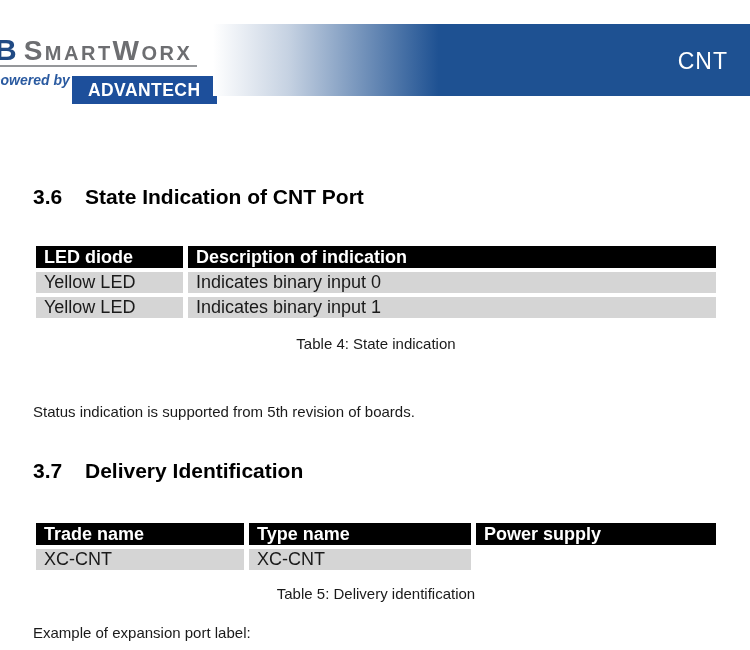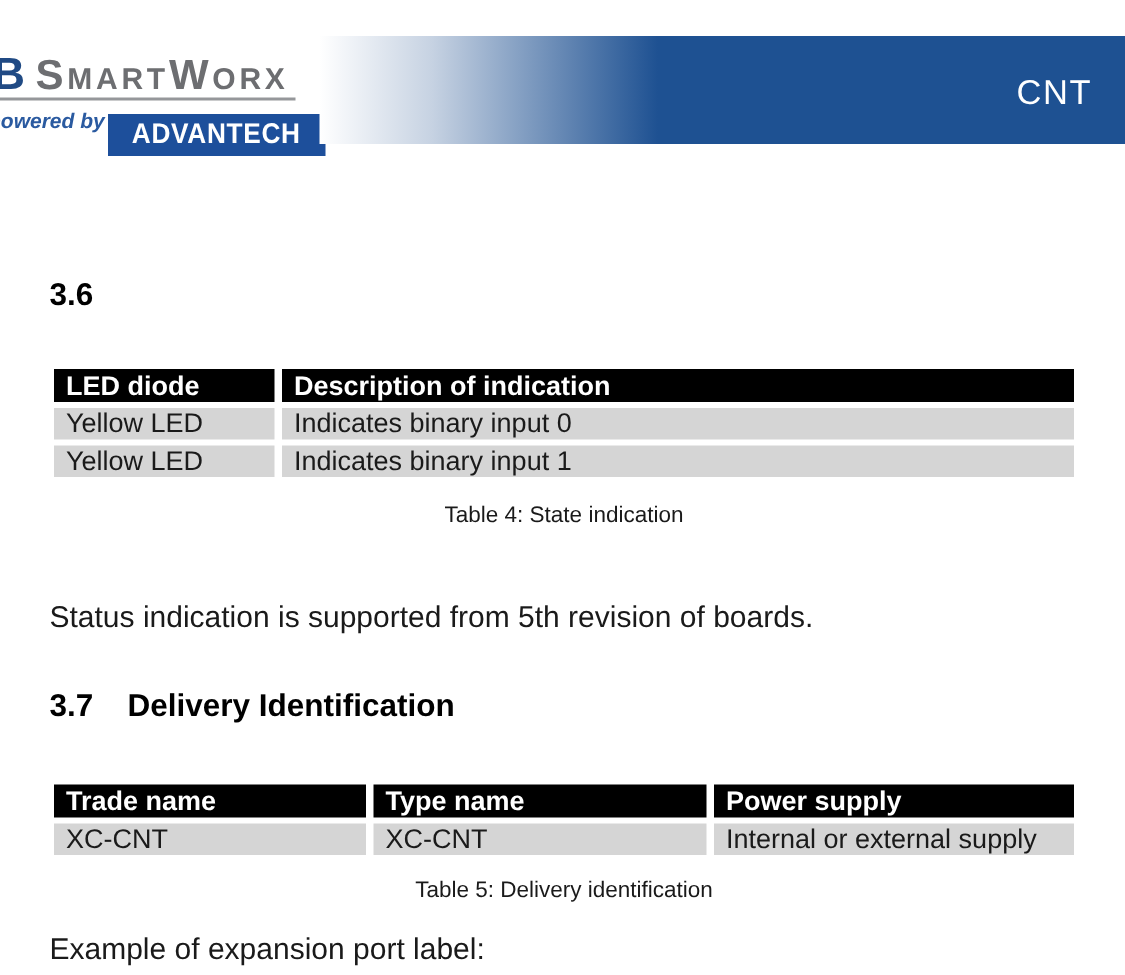--- a/index.html
+++ b/index.html
@@ -93,21 +93,21 @@
   .table-caption {
     position: absolute; left: 36px; width: 680px;
     text-align: center; font-size: 15px; color: #1a1a1a;
   }
   #caption-1 { top: 335px; }
   #caption-2 { top: 585px; }
 
   
   .body-text {
     position: absolute; left: 33px;
-    font-size: 20px; color: #1a1a1a; line-height: 18px;
+    font-size: 15px; color: #1a1a1a; line-height: 18px;
     white-space: nowrap;
   }
   #para-status { top: 403px; }
   #para-example { top: 624px; }
 </style>
 </head>
 <body>
 
 <div class="page">
 
@@ -120,20 +120,21 @@
   <div class="advantech-box">
     <span>ADVANTECH</span>
   </div>
 
   <div class="header-bar">
     <span class="product">CNT</span>
   </div>
 
   <div class="section-heading" id="sec-36">
     <span class="sec-num">3.6</span>
+    <span class="sec-title">State Indication of CNT Port</span>
   </div>
 
   <div class="dtable" id="table-1">
     <div class="trow thead">
       <div class="cell">LED diode</div>
       <div class="cell">Description of indication</div>
     </div>
     <div class="trow">
       <div class="cell">Yellow LED</div>
       <div class="cell">Indicates binary input 0</div>
@@ -154,20 +155,19 @@
 
   <div class="dtable" id="table-2">
     <div class="trow thead">
       <div class="cell">Trade name</div>
       <div class="cell">Type name</div>
       <div class="cell">Power supply</div>
     </div>
     <div class="trow">
       <div class="cell">XC-CNT</div>
       <div class="cell">XC-CNT</div>
-      <div class="cell">Internal or external supply</div>
     </div>
   </div>
   <div class="table-caption" id="caption-2">Table 5: Delivery identification</div>
 
   <div class="body-text" id="para-example">Example of expansion port label:</div>
 
 </div>
 
 </body></html>

